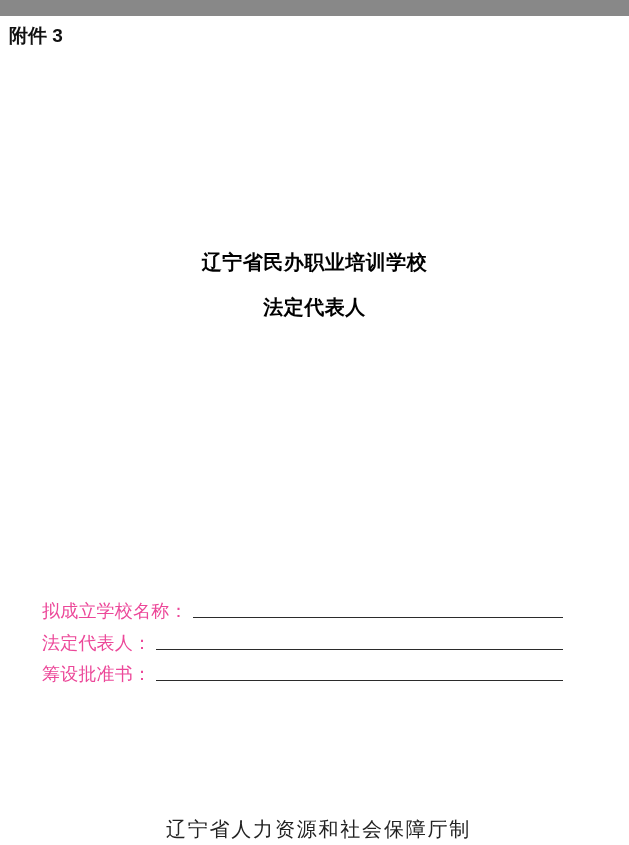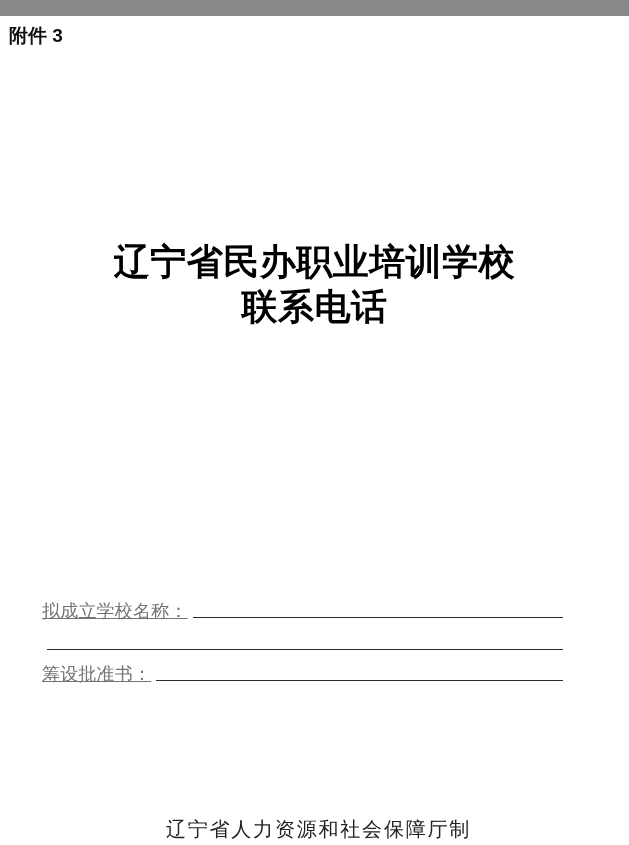--- a/index.html
+++ b/index.html
@@ -25,38 +25,37 @@
     color: #111;
     white-space: pre;
   }
   .doc-title {
     position: absolute;
     top: 224px;
     left: 0;
     width: 100%;
     text-align: center;
     font-weight: bold;
-    font-size: 36px;
+    font-size: 20px;
     line-height: 45px;
     letter-spacing: 0.5px;
     color: #000;
   }
   .form-block {
     position: absolute;
     left: 42px;
     top: 576px;
     width: 521px;
   }
   .field-row {
     display: flex;
     align-items: flex-end;
     height: 31.4px;
     font-size: 18px;
-    color: #737373;
-    text-decoration: underline;
+    color: #ec4899;
   }
   .field-label {
     white-space: pre;
     line-height: 23px;
     letter-spacing: 0.2px;
   }
   .field-line {
     flex: 1;
     height: 0;
     border-bottom: 1.5px solid #2b2b2b;
@@ -78,31 +77,32 @@
 </style>
 </head>
 <body>
 
 <div class="page">
 
   <div class="attachment-label">附件 3</div>
 
   <div class="doc-title">
     <div>辽宁省民办职业培训学校</div>
-    <div>联系电话</div>
+    <div>法定代表人</div>
   </div>
 
   <div class="form-block">
 
     <div class="field-row">
       <span class="field-label">拟成立学校名称：</span>
       <span class="field-line"></span>
     </div>
 
     <div class="field-row">
+      <span class="field-label">法定代表人：</span>
       <span class="field-line"></span>
     </div>
 
 
     <div class="field-row">
       <span class="field-label">筹设批准书：</span>
       <span class="field-line"></span>
     </div>
 
   </div>

